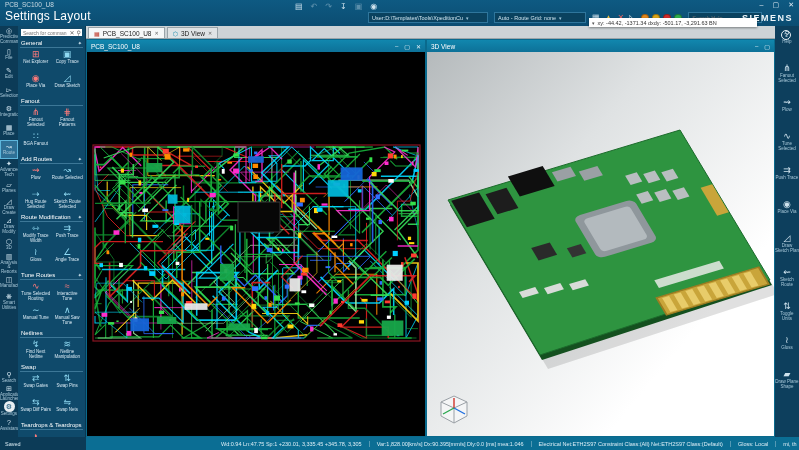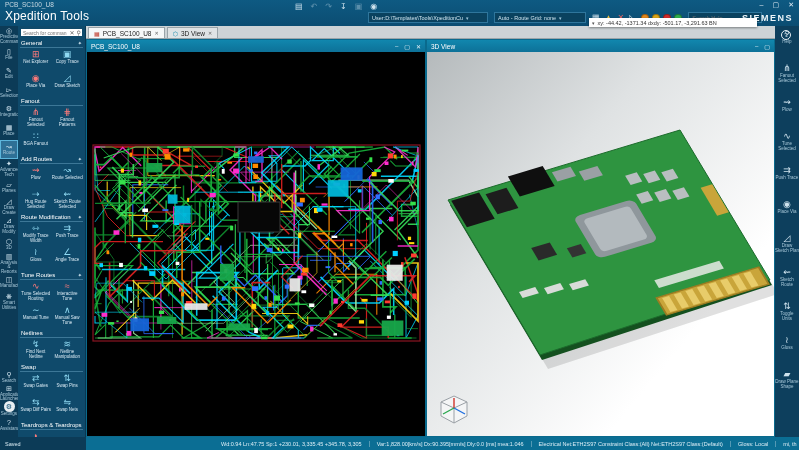--- a/index.html
+++ b/index.html
@@ -86,21 +86,21 @@
   .status { height:13px; background:#0b6e94; color:#ddeef6; display:flex; align-items:center; font-size:5.5px; }
   .saved { width:86px; height:100%; background:#0c3b57; display:flex; align-items:center; padding-left:5px; flex:0 0 auto; }
   .seg { border-left:1px solid rgba(255,255,255,.3); padding:0 7px; white-space:nowrap; overflow:hidden; }
   .seg:first-of-type { border-left:none; margin-left:128px; }
 </style>
 </head>
 <body>
 
 <div class="header">
   <div class="doc-title">PCB_SC100_U8</div>
-  <div class="app-name">Xpedition Tools</div>
+  <div class="app-name">Settings Layout</div>
   <div id="qat">
       <span class="qat-i">▤</span>
       <span class="qat-i dim">↶</span>
       <span class="qat-i dim">↷</span>
       <span class="qat-i">↧</span>
       <span class="qat-i dim">▣</span>
       <span class="qat-i">◉</span>
     </div>
   <div id="win-controls">
       <span class="wc">–</span>

